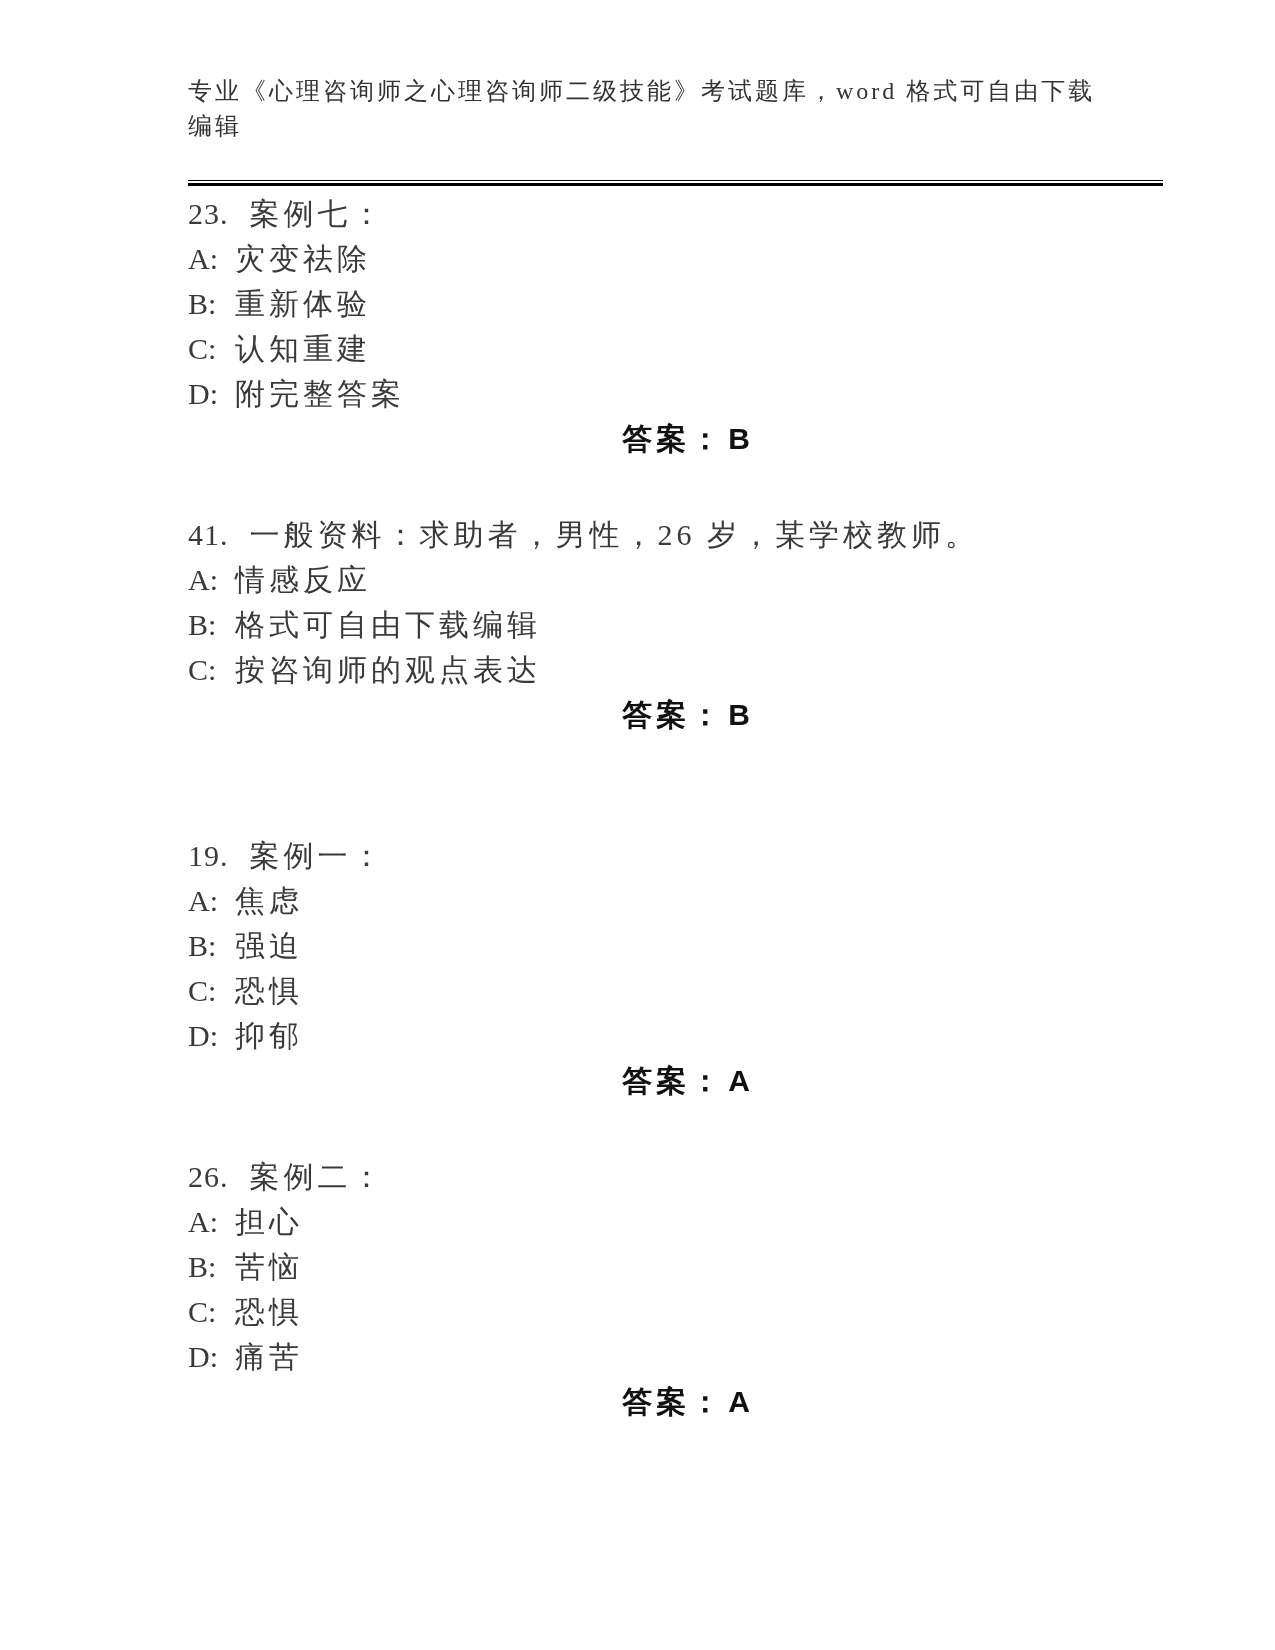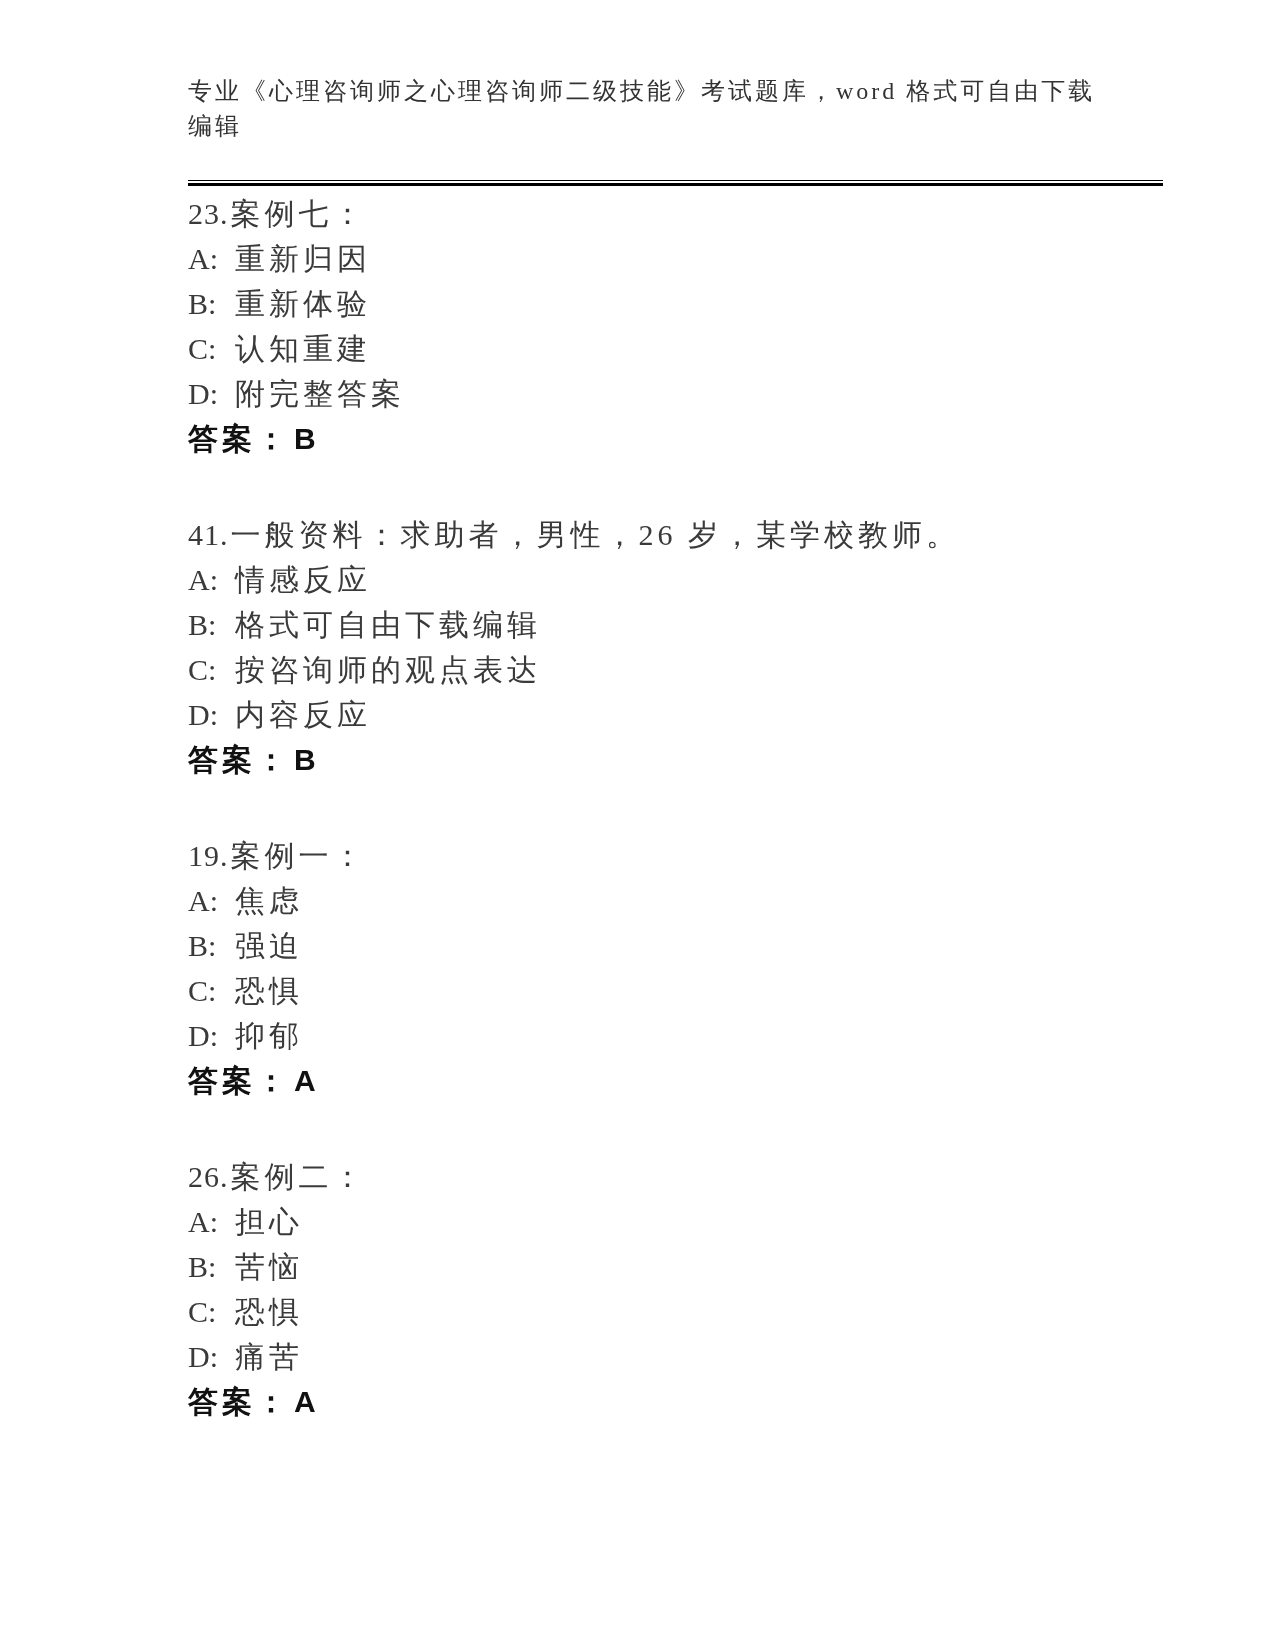--- a/index.html
+++ b/index.html
@@ -42,56 +42,57 @@
   }
   .line {
     font-size: 30px;
     line-height: 45px;
     letter-spacing: 4px;
     color: #3a3a3a;
     white-space: nowrap;
   }
   .q-num {
     letter-spacing: 1px;
-    margin-right: 2px;
+    margin-right: 21px;
   }
   .opt-label {
     display: inline-block;
     min-width: 47px;
     letter-spacing: 0;
   }
   .answer-line {
     font-family: "Liberation Sans", "DejaVu Sans", sans-serif;
     font-weight: 700;
     color: #111111;
     font-size: 30px;
     line-height: 45px;
     letter-spacing: 4px;
     white-space: nowrap;
+    text-align: center;
   }
   .answer-letter { margin-left: 4px; }
 </style>
 </head>
 <body>
 
 <div class="page">
 
   <div class="doc-header">
     <div class="header-line">专业《心理咨询师之心理咨询师二级技能》考试题库，word 格式可自由下载编辑</div>
   </div>
 
   <div class="header-rule"></div>
 
   <div class="questions">
     <div class="question">
       <div class="line">
         <span class="q-num">23.</span><span>案例七：</span>
       </div>
       <div class="line">
-        <span class="opt-label">A:</span><span>重新归因</span>
+        <span class="opt-label">A:</span><span>灾变祛除</span>
       </div>
       <div class="line">
         <span class="opt-label">B:</span><span>重新体验</span>
       </div>
       <div class="line">
         <span class="opt-label">C:</span><span>认知重建</span>
       </div>
       <div class="line">
         <span class="opt-label">D:</span><span>附完整答案</span>
       </div>
@@ -105,23 +106,20 @@
         <span class="q-num">41.</span><span>一般资料：求助者，男性，26 岁，某学校教师。</span>
       </div>
       <div class="line">
         <span class="opt-label">A:</span><span>情感反应</span>
       </div>
       <div class="line">
         <span class="opt-label">B:</span><span>格式可自由下载编辑</span>
       </div>
       <div class="line">
         <span class="opt-label">C:</span><span>按咨询师的观点表达</span>
-      </div>
-      <div class="line">
-        <span class="opt-label">D:</span><span>内容反应</span>
       </div>
       <div class="answer-line">
         <span>答案：</span><span class="answer-letter">B</span>
       </div>
     </div>
 
     <div class="question">
       <div class="line">
         <span class="q-num">19.</span><span>案例一：</span>
       </div>

